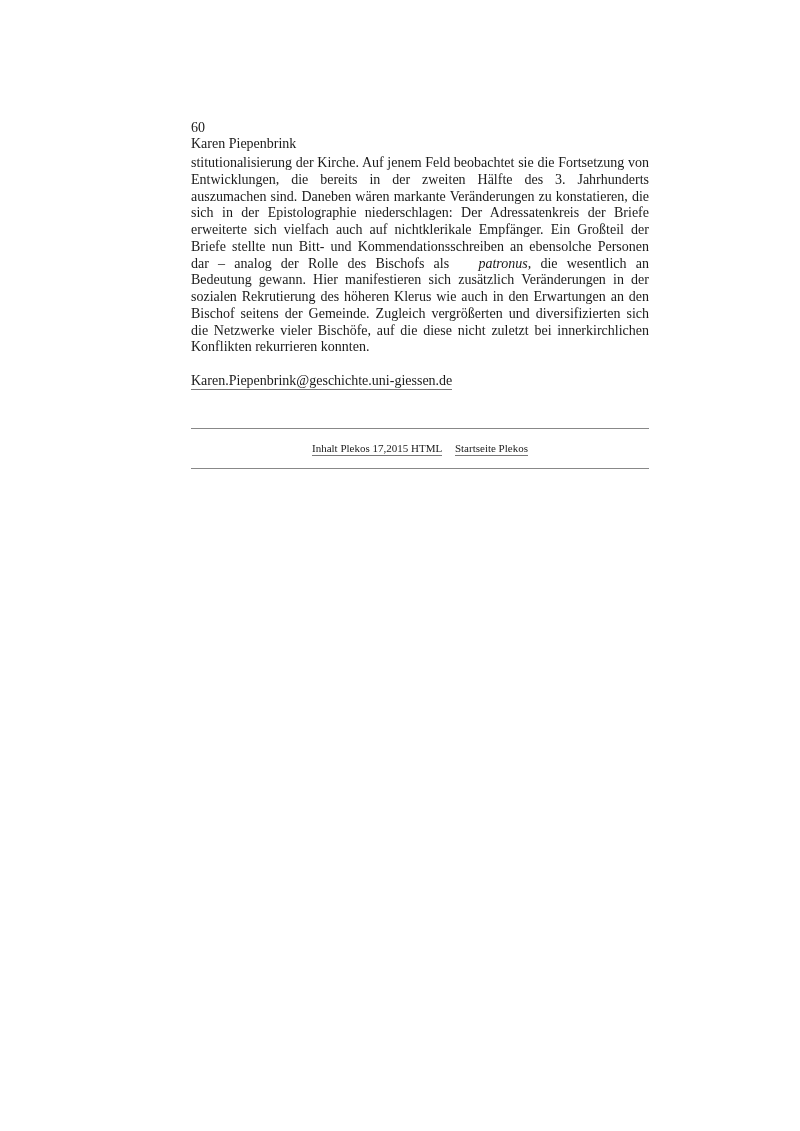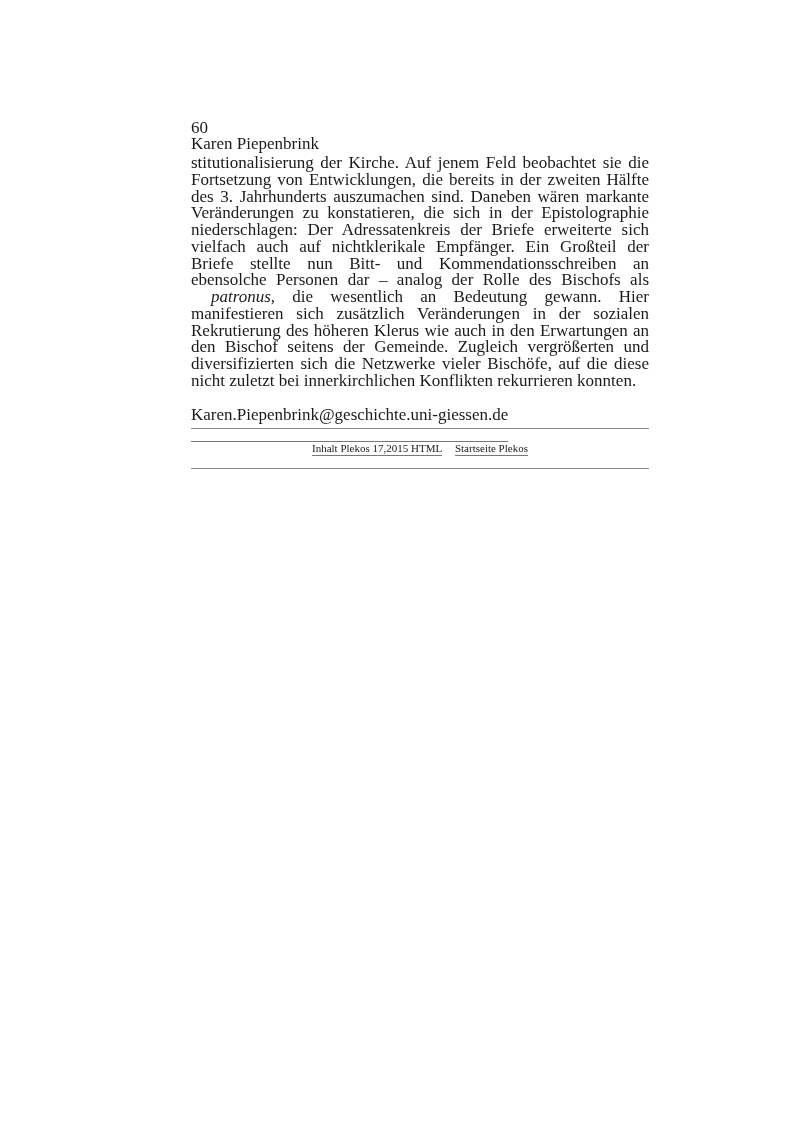--- a/index.html
+++ b/index.html
@@ -4,41 +4,41 @@
   <style>
     html, body { margin: 0; padding: 0; background: #ffffff; }
     body {
       width: 800px; height: 1131px; position: relative; overflow: hidden;
       font-family: "DejaVu Serif", "Liberation Serif", serif;
       color: #1a1a1a;
     }
     .page {
       position: absolute; left: 191px; top: 118px; width: 458px;
       font-family: "Liberation Serif", "DejaVu Serif", serif;
-      font-size: 17px;
+      font-size: 14px;
     }
     .running-head {
       position: relative; height: 20px; line-height: 20px;
     }
     .page-number { position: absolute; left: 0; top: 0; }
     .running-title { position: absolute; left: 0; right: 0; text-align: left; top: 16px; }
     .body-text {
       margin-top: 17px;
       text-align: justify;
       line-height: 16.75px;
       hyphens: manual;
     }
     .body-text em { font-style: italic; margin-left: 20px; }
     .signature {
       margin-top: 17px; line-height: 16.75px;
     }
     .email-link {
       color: #1a1a1a; text-decoration: none;
       border-bottom: 1px solid #777;
-      padding-bottom: 17px;
+      padding-bottom: 1px;
     }
     .footer-nav {
       position: absolute; left: 191px; top: 428px; width: 458px;
       font-family: "Liberation Serif", "DejaVu Serif", serif;
       font-size: 11px;
     }
     .rule { height: 0; border-top: 1.5px solid #888; width: 100%; }
     .nav-links {
       height: 39px; line-height: 38px; text-align: center;
     }

